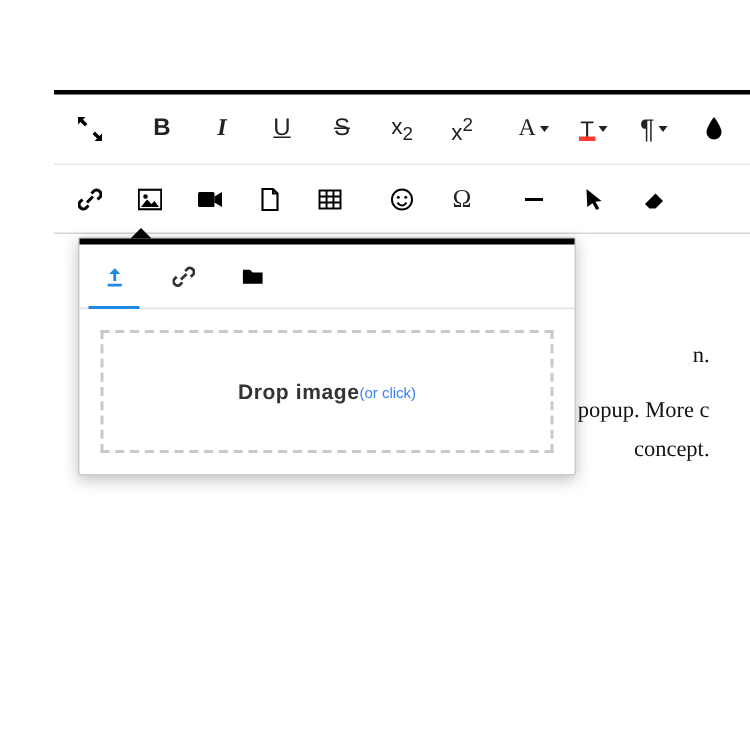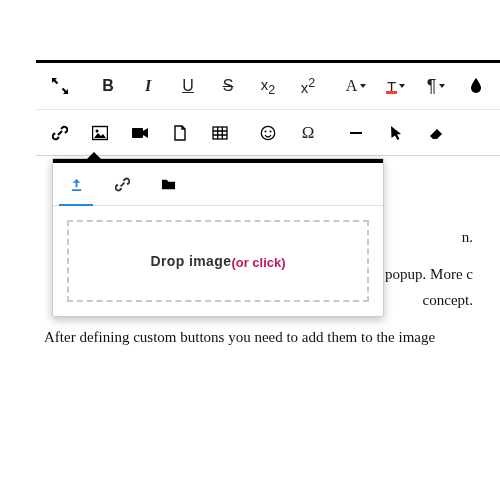--- a/index.html
+++ b/index.html
@@ -148,21 +148,21 @@
     border: 2px dashed #c9c9c9;
     height: 82px;
     display: flex;
     align-items: center;
     justify-content: center;
     cursor: pointer;
     color: #333;
     font-family: Arial, sans-serif;
   }
   .dropzone .dz-main { font-weight: bold; font-size: 14px; letter-spacing: 0.4px; }
-  .dropzone .dz-sub { font-size: 13px; color: #be185d; margin-top: 2px; font-weight: bold; }
+  .dropzone .dz-sub { font-size: 10px; color: #3b82f6; margin-top: 2px; }
 </style>
 </head>
 <body>
 
 <div class="stage">
   <div class="toolbar">
     <div class="tb-row">
       <div class="tb-btn">
         <svg viewBox="0 0 16 16">
             <path fill="#000" d="M0 0h5l-1.7 1.7 3 3-1.6 1.6-3-3L0 5V0zm16 16h-5l1.7-1.7-3-3 1.6-1.6 3 3L16 11v5z"></path>
@@ -265,21 +265,20 @@
             <path fill="#000" d="M2 11l7-7 5 5-5 5H5z"></path>
           </svg>
       </div>
     </div>
   </div>
 
   <div class="editor">
     <p style="text-align:right;margin-top:54px;">n.</p>
     <p style="text-align:right;margin-bottom:2px;">g popup. More c</p>
     <p style="text-align:right;margin-top:0;">concept.</p>
-    <p>After defining custom buttons you need to add them to the image </p>
   </div>
 </div>
 
 <div class="popup">
   <div class="popup-hdr"></div>
   <div class="popup-tabs">
     <div class="ptab active">
       <svg viewBox="0 0 16 16">
           <path fill="#1e88e5" d="M8 2l4 4H9v5H7V6H4zM3 13h10v2H3z"></path>
         </svg>

